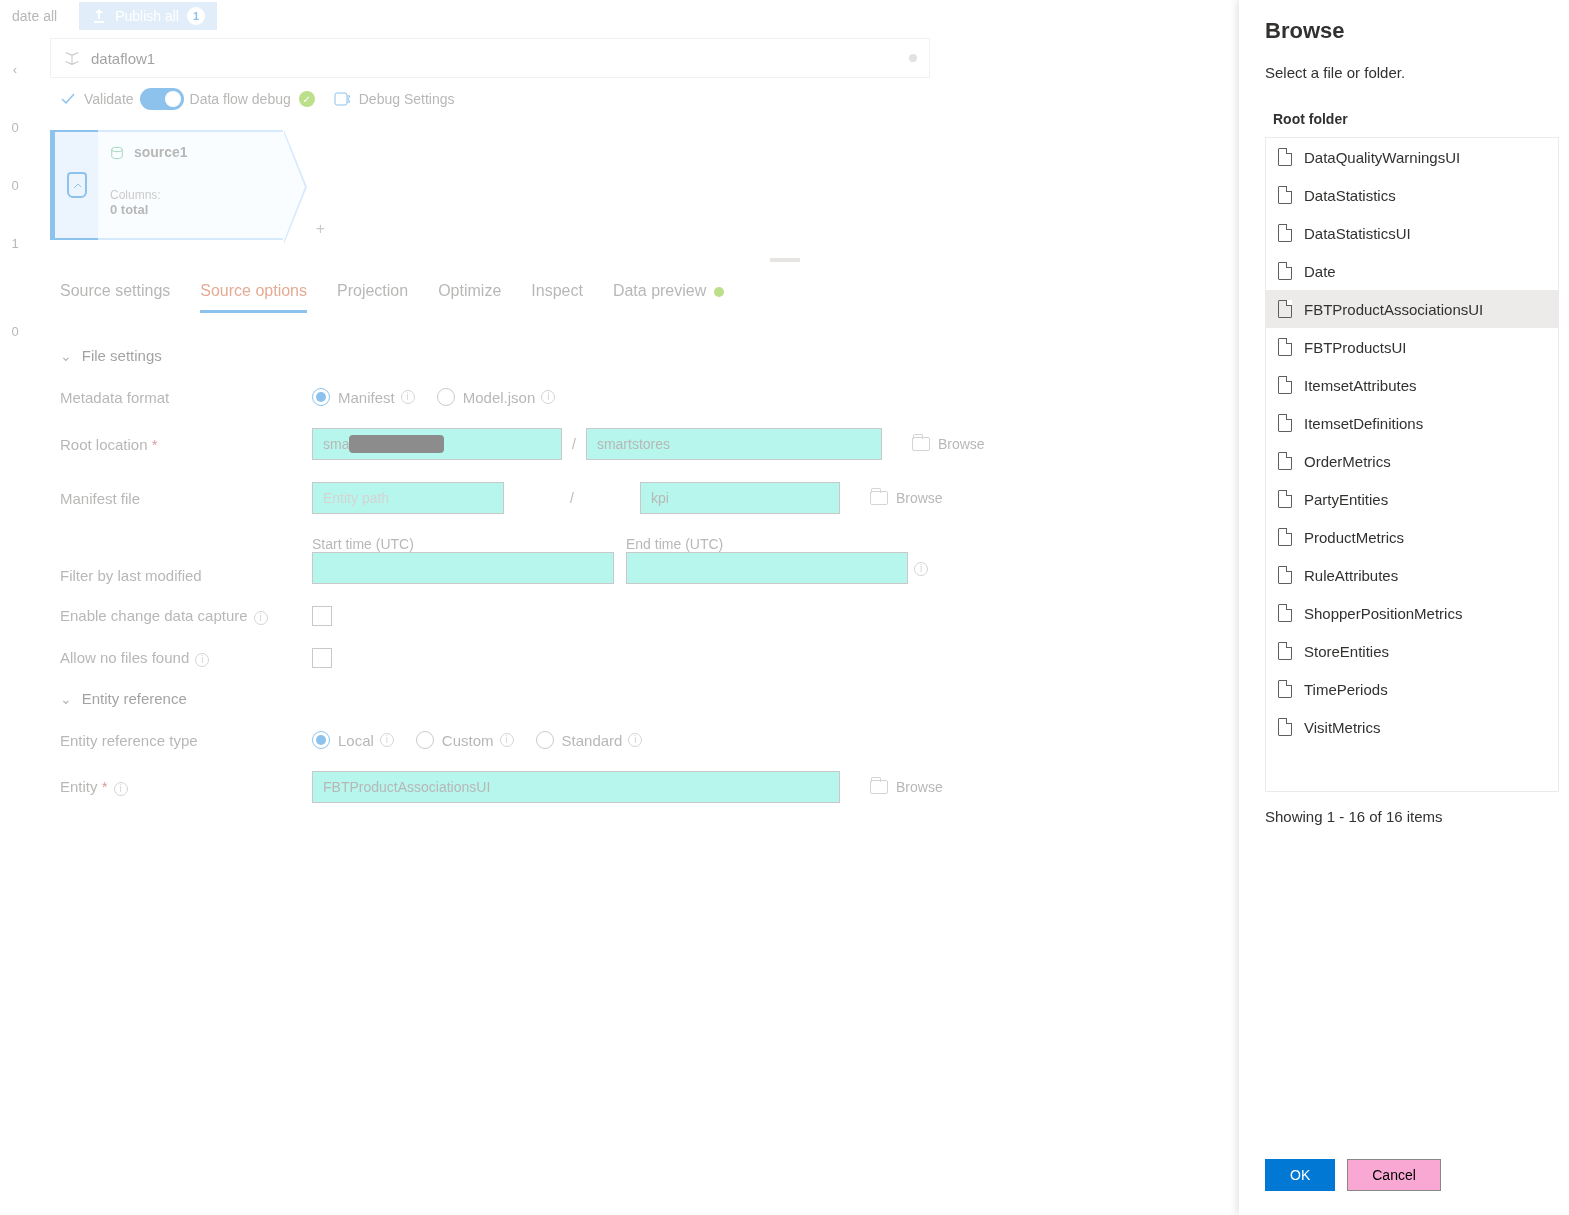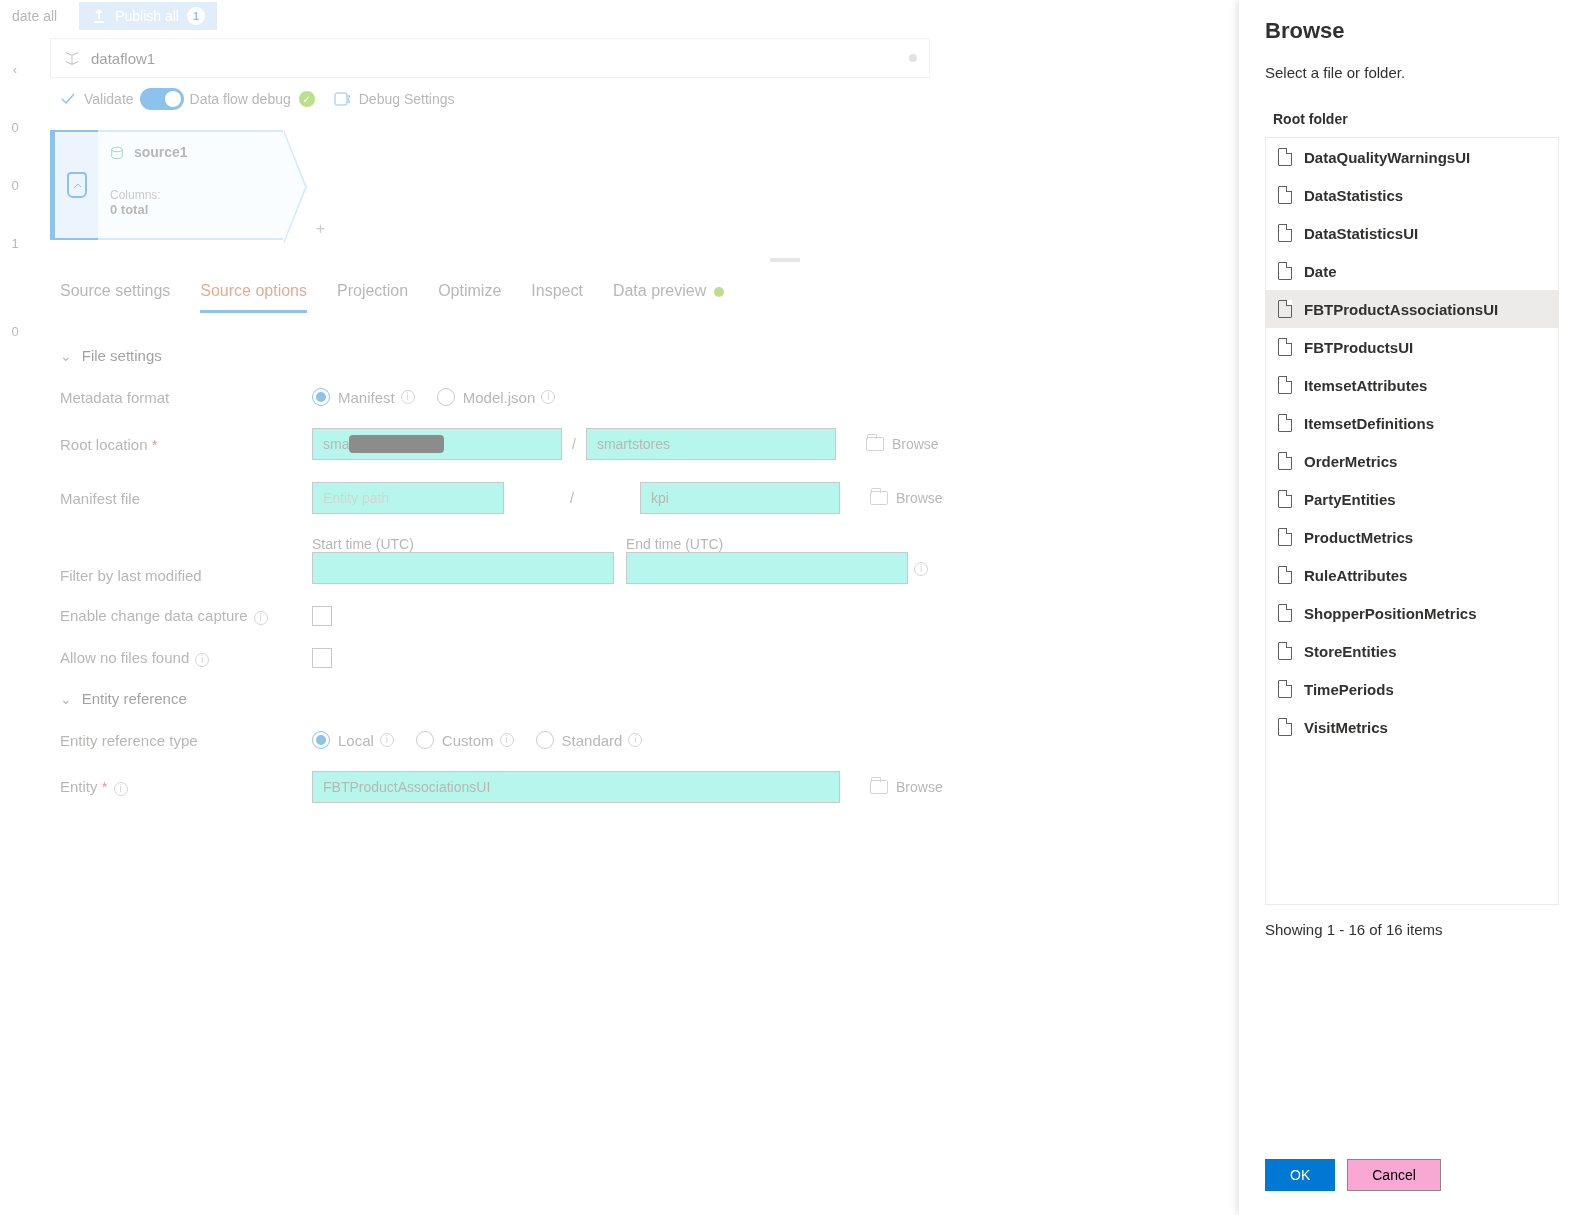--- a/index.html
+++ b/index.html
@@ -67,21 +67,21 @@
     .folder-ico::before { content:''; position:absolute; top:-4px; left:0; width:8px; height:4px; border:1.5px solid #a19f9d; border-bottom:none; border-radius:2px 2px 0 0; }
     .chk { width:20px; height:20px; border:1px solid #8a8886; }
     .sublabel { font-size:14px; color:#605e5c; margin-bottom: 0; }
     .redacted { background:#000; width:95px; height:18px; display:inline-block; border-radius:4px; vertical-align:middle; }
     
     
     .panel { position:absolute; right:0; top:0; width:330px; height:1215px; background:#fff; box-shadow: -2px 0 8px rgba(0,0,0,.12); padding: 18px 10px 0 26px; display:flex; flex-direction:column; z-index:100; }
     .panel h1 { font-size:22px; font-weight:600; margin-bottom: 20px; }
     .panel-sub { font-size:15px; margin-bottom: 30px; }
     .bc { font-size:14px; color:#323130; margin-bottom:10px; font-weight:600; margin-left: 8px; }
-    .file-list { border:1px solid #edebe9; flex: 0 0 auto; height: 768px; overflow:auto;font-weight:bold; }
+    .file-list { border:1px solid #edebe9; flex: 0 0 auto; height: 655px; overflow:auto; }
     .file-item { display:flex; align-items:center; gap:12px; padding: 10px 12px; cursor:pointer; font-size:15px; color:#323130; }
     .file-item.sel { background:#edebe9; }
     .file-ico { width:14px; height:18px; border:1.2px solid #605e5c; border-radius: 1px; position:relative; flex-shrink:0; }
     .file-ico::before { content:''; position:absolute; right:-1px; top:-1px; width:5px; height:5px; background:#fff; border-left:1.2px solid #605e5c; border-bottom:1.2px solid #605e5c; }
     .count { margin-top:16px; font-size:15px; }
     .panel-footer { margin-top:auto; padding: 12px 8px 24px 0; display:flex; gap:12px; }
     .btn { height:32px; padding:0 24px; font-size:14px; border:1px solid #8a8886; background:#f9a8d4; cursor:pointer; }
     .btn.primary { background:#0078d4; color:#fff; border-color:#0078d4; }
 
     svg { display:block; }
@@ -195,21 +195,21 @@
       </div>
     </div>
 
     <div class="form-row">
       <div class="form-label"><span>Root location</span> <span class="req">*</span></div>
       <div class="txt" style="width:250px; display:flex; align-items:center;">
           <span>sma</span>
           <span class="redacted"></span>
         </div>
       <span class="slash">/</span>
-      <input class="txt" style="width: 250px;" value="smartstores">
+      <input class="txt" style="width: 296px;" value="smartstores">
       <div class="browse-link">
           <span class="folder-ico"></span>
           <span>Browse</span>
         </div>
     </div>
 
     <div class="form-row">
       <div class="form-label">Manifest file</div>
       <input class="txt" style="width: 192px;" placeholder="Entity path">
       <span class="slash" style="margin:0 66px">/</span>

